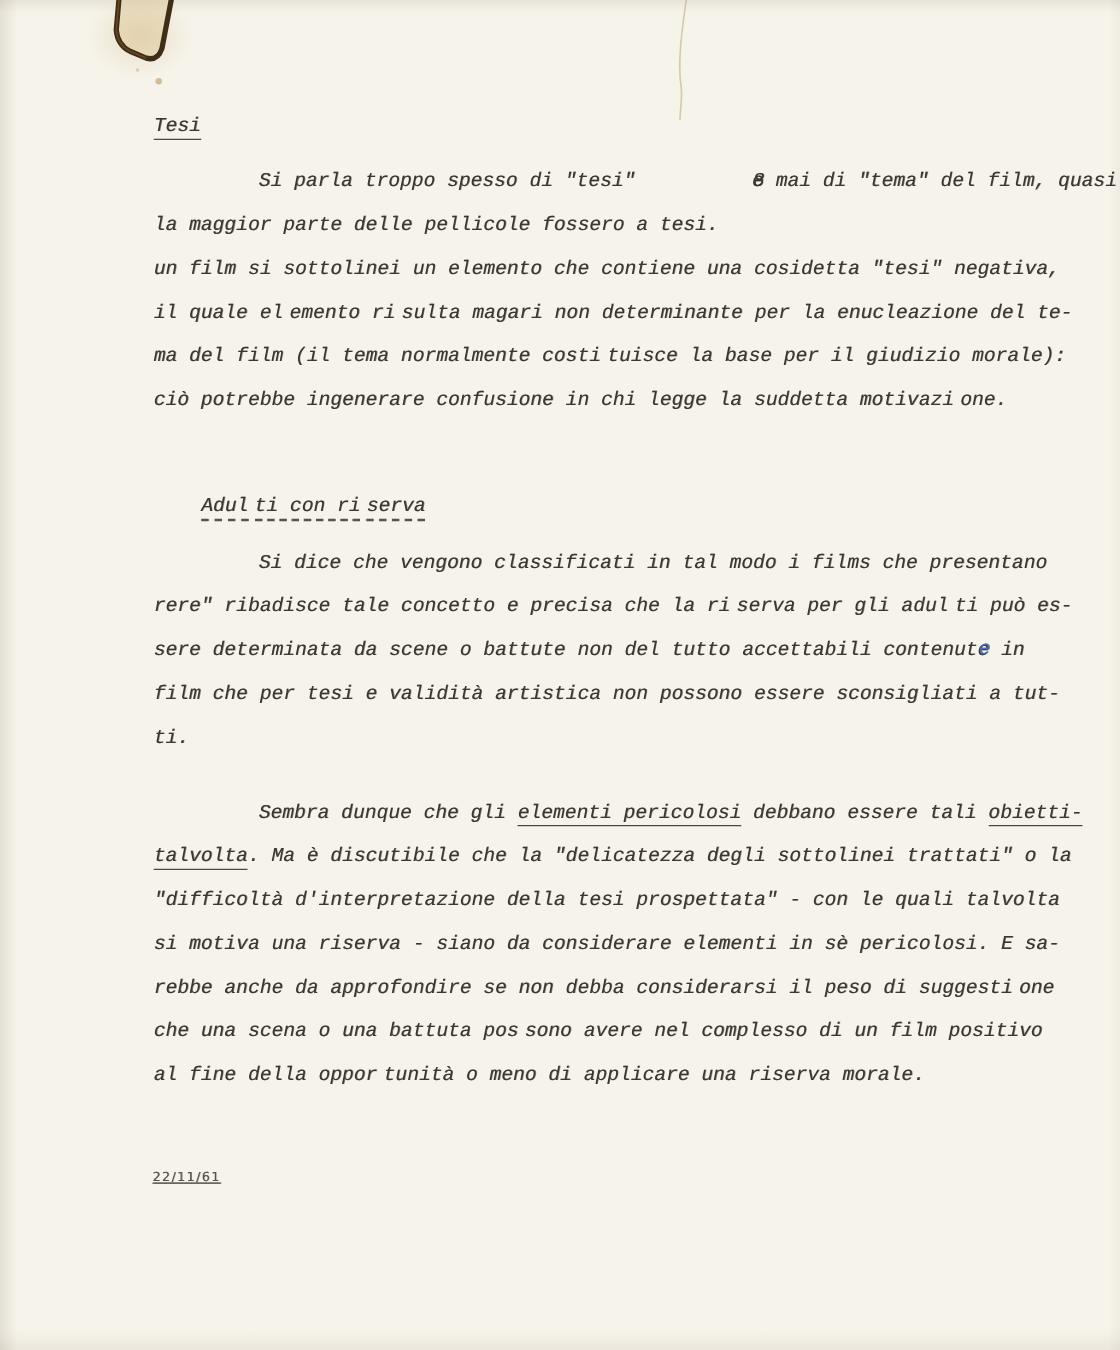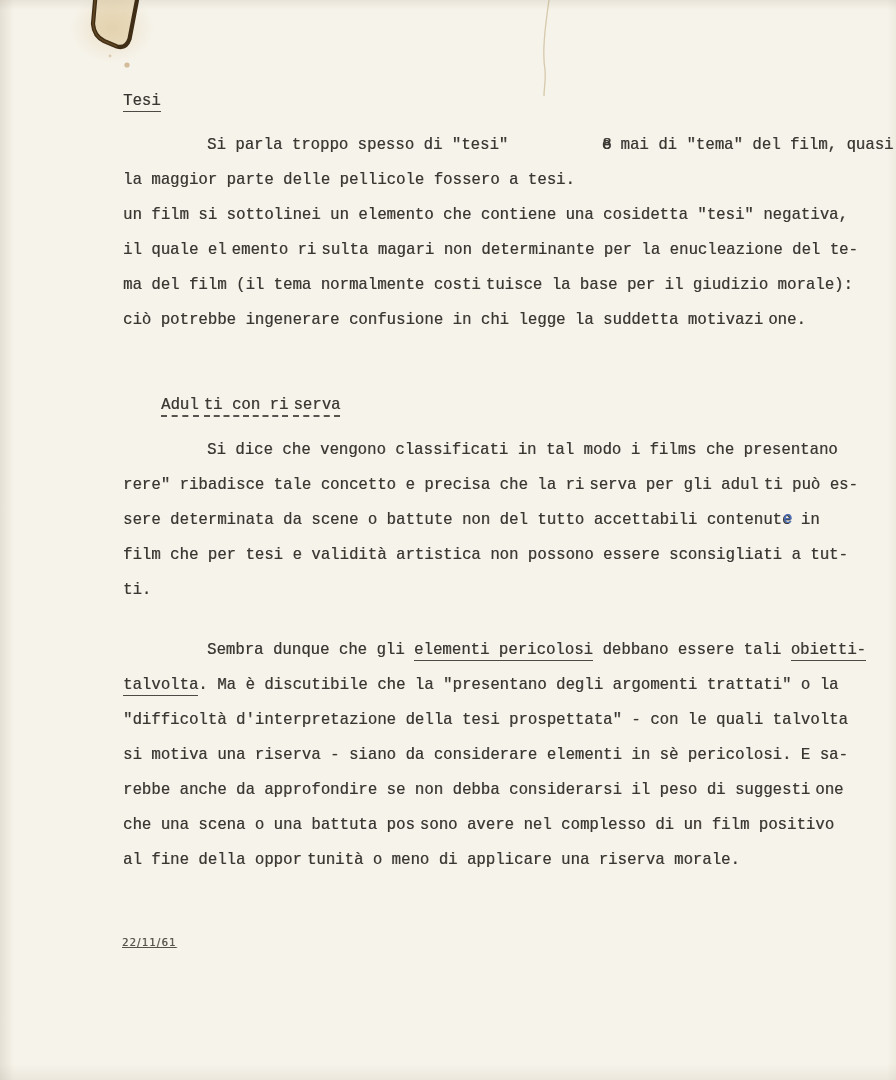--- a/index.html
+++ b/index.html
@@ -11,21 +11,21 @@
       linear-gradient(90deg, rgba(135,122,98,0.16), rgba(135,122,98,0) 14px),
       linear-gradient(180deg, rgba(135,122,98,0.13), rgba(135,122,98,0) 10px),
       linear-gradient(270deg, rgba(135,122,98,0.07), rgba(135,122,98,0) 9px),
       linear-gradient(0deg, rgba(135,122,98,0.10), rgba(135,122,98,0) 16px),
       #f6f3ea;
   }
   .doc{position:absolute;inset:0;color:#3a3733;font-size:15.7px;line-height:35px;
        text-shadow:0.5px 0 0 rgba(58,55,51,0.55);}
   .b{position:absolute;left:123px;right:8px;}
   #b0{top:84px;} #b1{top:128px;} #b2{top:198px;} #b3{top:388px;margin-left:38px;} #b4{top:433px;} #b5{top:633px;}
-  .line{height:35px;white-space:pre;}
+  .line{height:35px;white-space:pre;font-style:italic;}
   .ind{text-indent:84px;}
   .u-solid{border-bottom:1.6px solid rgba(58,55,51,0.9);padding-bottom:1px;}
   .u-dashed{border-bottom:2px dashed rgba(58,55,51,0.85);padding-bottom:1px;}
   .g{margin-left:5px;}
   .ovs{position:relative;display:inline-block;}
   .ovs .ovr{position:absolute;left:0.5px;top:0;}
   .blue{color:#4a6cb3;text-shadow:0.4px 0.3px 0 rgba(74,108,179,0.7);}
   .ovr.blue{left:1px;top:-1px;}
   .date{position:absolute;left:122px;top:925px;font-family:"DejaVu Sans","Liberation Sans",sans-serif;
         font-size:10px;letter-spacing:1.2px;color:#56534b;text-decoration:underline;}
@@ -66,21 +66,21 @@
       </div>
     <div class="b" id="b4">
         <div class="line ind"><span>Si dice che vengono classificati in tal modo i films che presentano</span></div>
         <div class="line"><span>rere" ribadisce tale concetto e precisa che la ri</span><span class="g">serva per gli adul</span><span class="g">ti può es-</span></div>
         <div class="line"><span>sere determinata da scene o battute non del tutto accettabili contenut</span><span class="ovs"><span>e</span><span class="ovr blue">e</span></span><span> in</span></div>
         <div class="line"><span>film che per tesi e validità artistica non possono essere sconsigliati a tut-</span></div>
         <div class="line"><span>ti.</span></div>
       </div>
     <div class="b" id="b5">
         <div class="line ind"><span>Sembra dunque che gli </span><span class="u-solid">elementi pericolosi</span><span> debbano essere tali </span><span class="u-solid">obietti-</span></div>
-        <div class="line"><span class="u-solid">talvolta</span><span>. Ma è discutibile che la "presentano degli argomenti trattati" o la</span></div>
+        <div class="line"><span class="u-solid">talvolta</span><span>. Ma è discutibile che la "delicatezza degli sottolinei trattati" o la</span></div>
         <div class="line"><span>"difficoltà d'interpretazione della tesi prospettata" - con le quali talvolta</span></div>
         <div class="line"><span>si motiva una riserva - siano da considerare elementi in sè pericolosi. E sa-</span></div>
         <div class="line"><span>rebbe anche da approfondire se non debba considerarsi il peso di suggesti</span><span class="g">one</span></div>
         <div class="line"><span>che una scena o una battuta pos</span><span class="g">sono avere nel complesso di un film positivo</span></div>
         <div class="line"><span>al fine della oppor</span><span class="g">tunità o meno di applicare una riserva morale.</span></div>
       </div>
     <div class="date">22/11/61</div>
   </div>
 </div>
 

